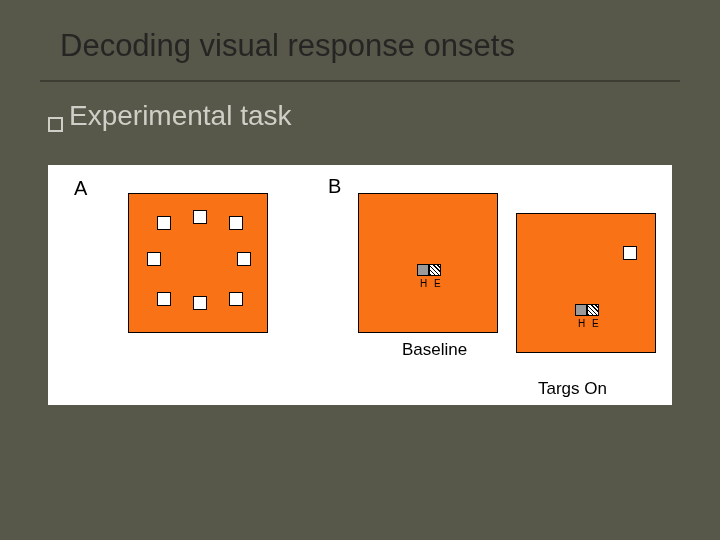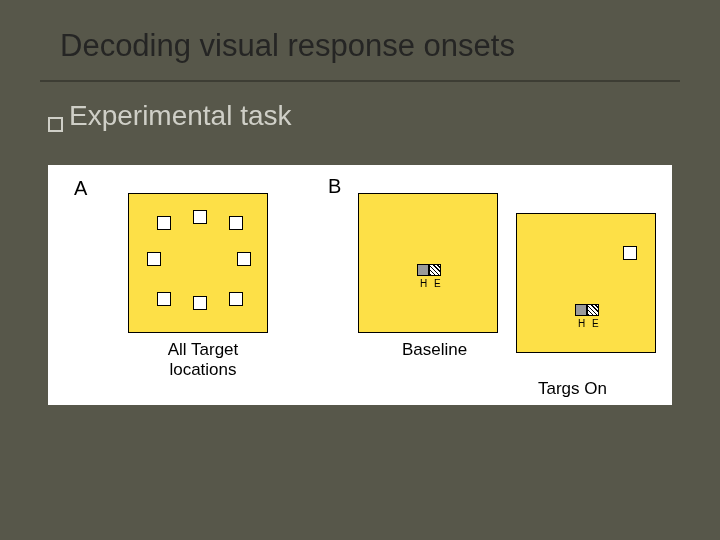--- a/index.html
+++ b/index.html
@@ -58,21 +58,21 @@
     position: absolute;
     font-size: 20px;
     color: #000;
   }
   .labelA { top: 12px; left: 26px; }
   .labelB { top: 10px; left: 280px; }
 
   .panel-box {
     position: absolute;
     border: 1.5px solid #000;
-    background: #fde047;
+    background: #f97316;
   }
   .boxA { top: 28px; left: 80px;  width: 140px; height: 140px; }
   .boxB1 { top: 28px; left: 310px; width: 140px; height: 140px; }
   .boxB2 { top: 48px; left: 468px; width: 140px; height: 140px; }
 
   .tiny-square {
     position: absolute;
     width: 14px;
     height: 14px;
     border: 1.5px solid #000;
@@ -155,17 +155,15 @@
 
   <div class="panel-box boxB2">
     <div class="tiny-square" style="top:32px; left:106px;"></div>
     <div class="fixpair" style="top:90px; left:58px;">
       <div class="fix-sq fix-solid"></div>
       <div class="fix-sq fix-hatch"></div>
     </div>
     <div class="fix-label" style="top:104px; left:61px;">H E</div>
   </div>
 
-  <div class="caption capA" style="white-space:pre-line;">All Target
-locations</div>
   <div class="caption capB1">Baseline</div>
   <div class="caption capB2">Targs On</div>
 </div>
 
 </body></html>

